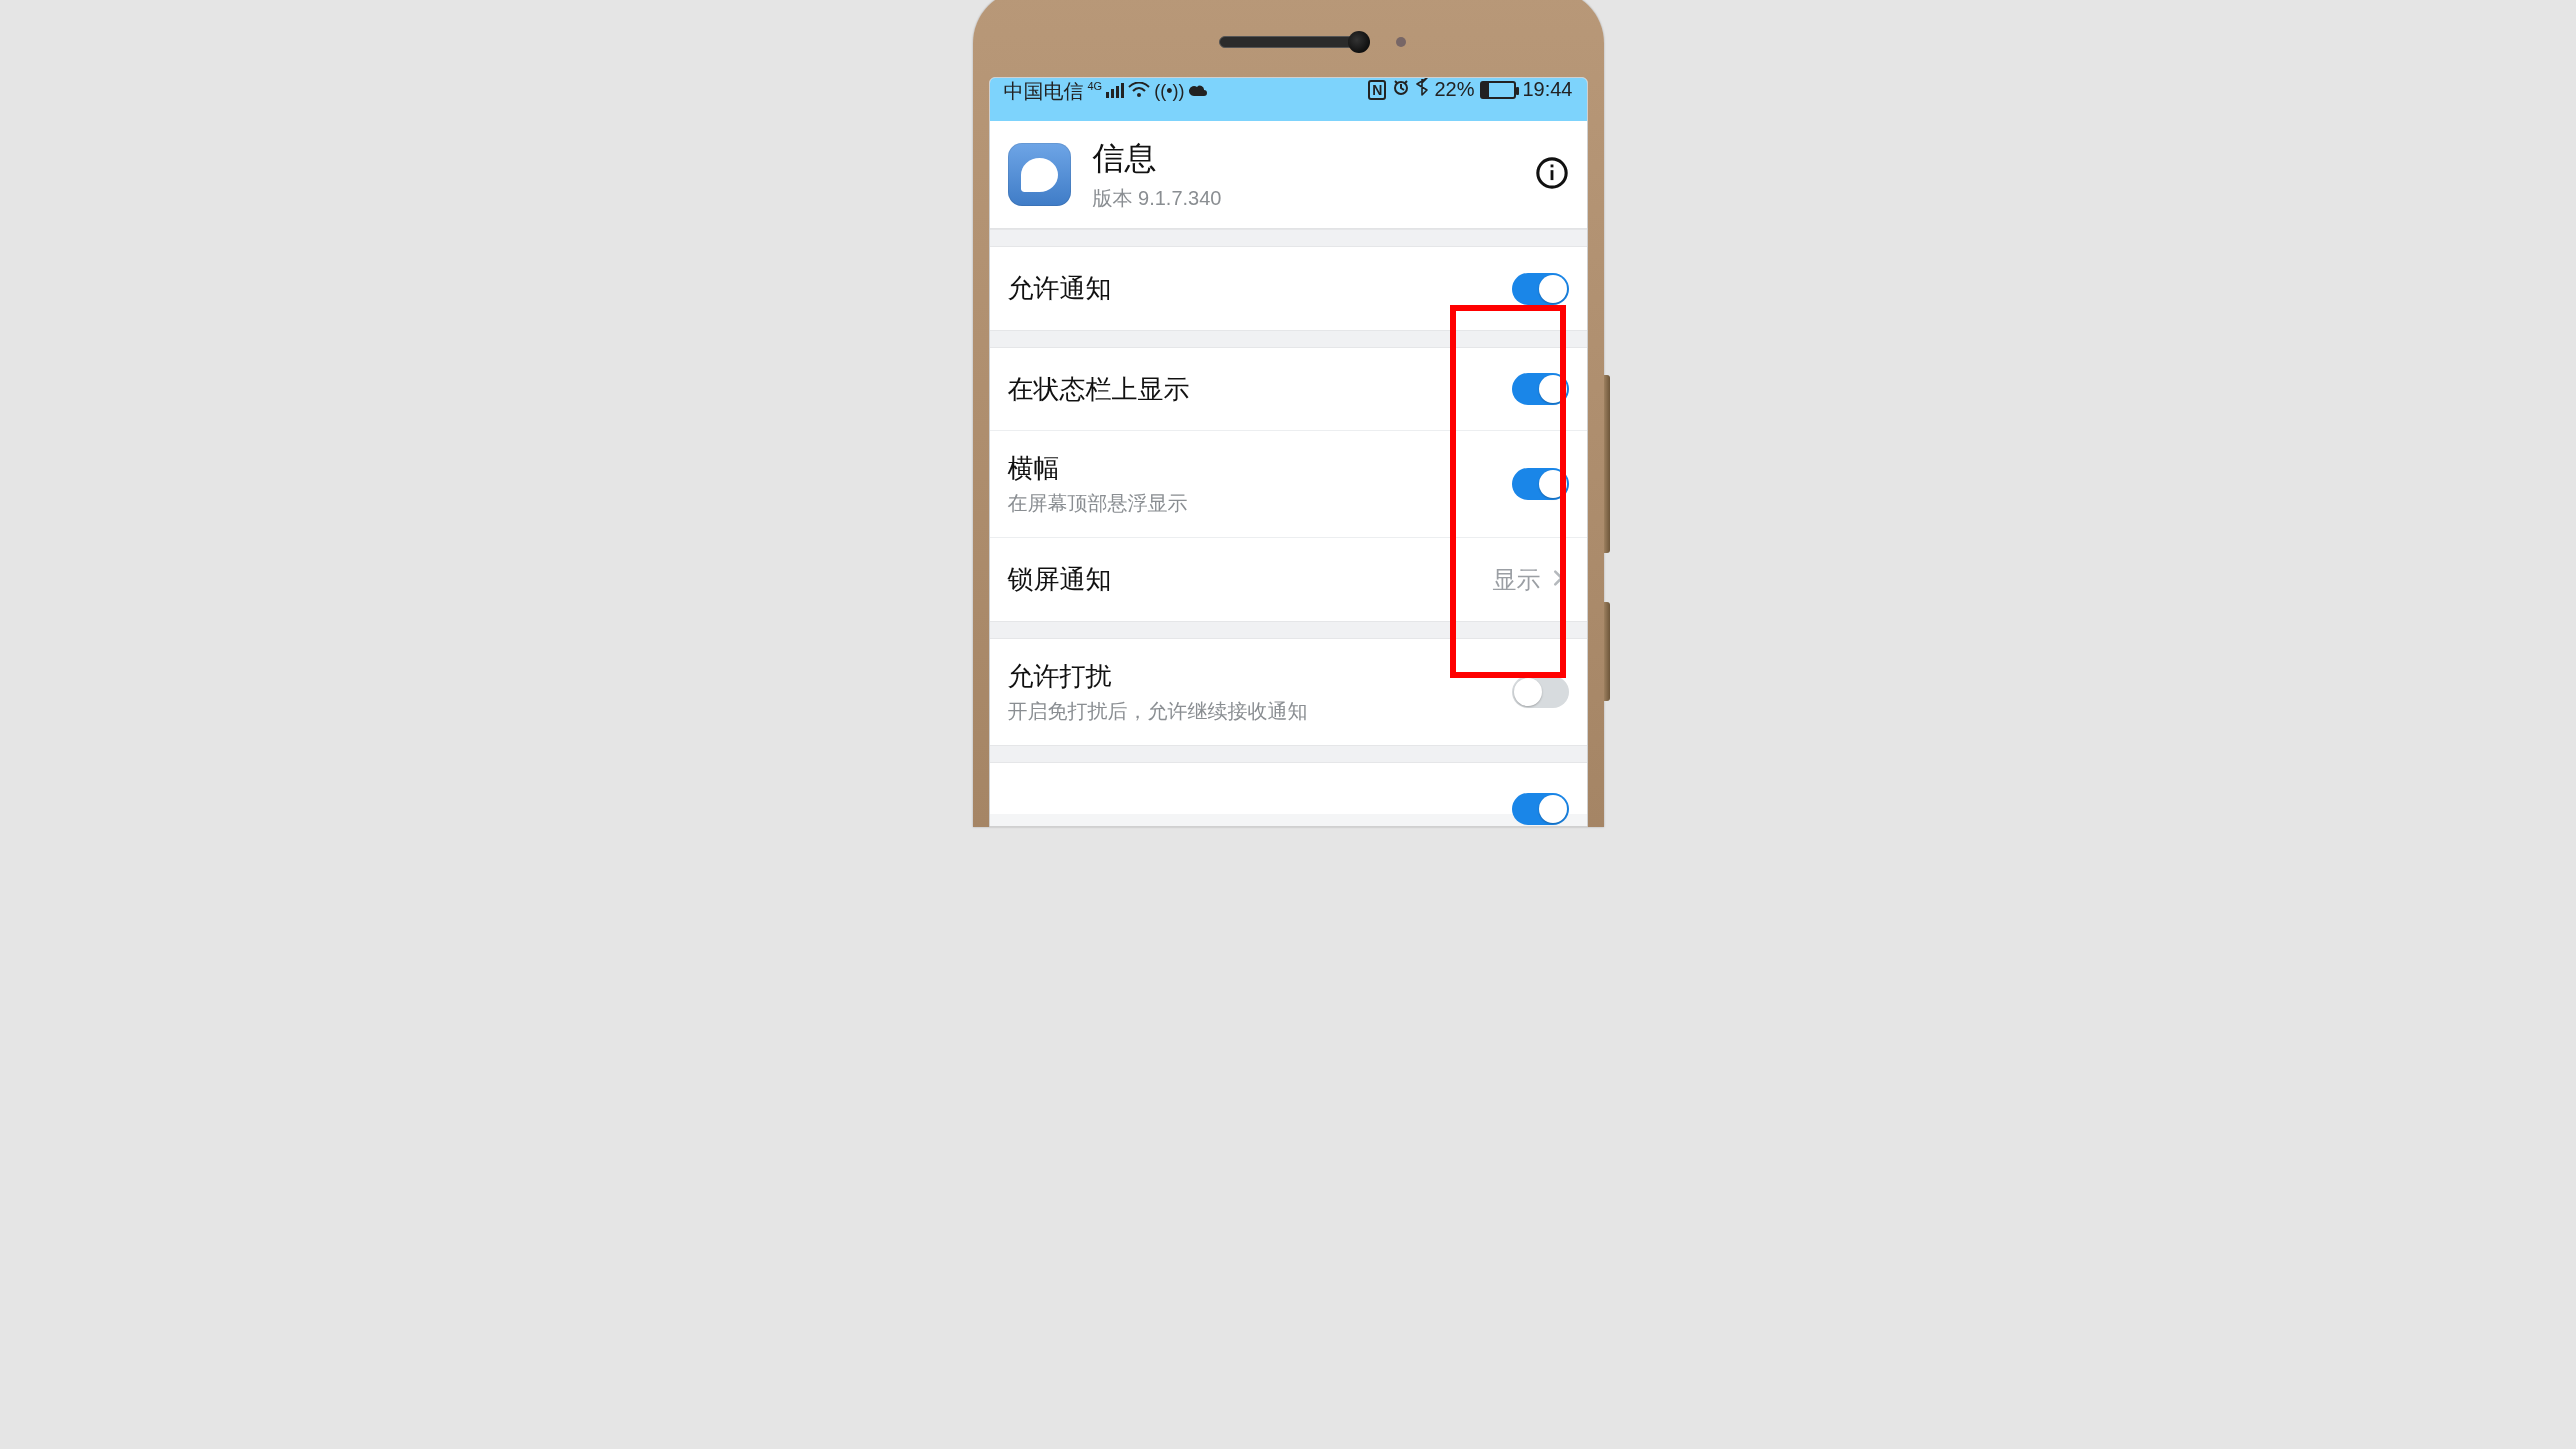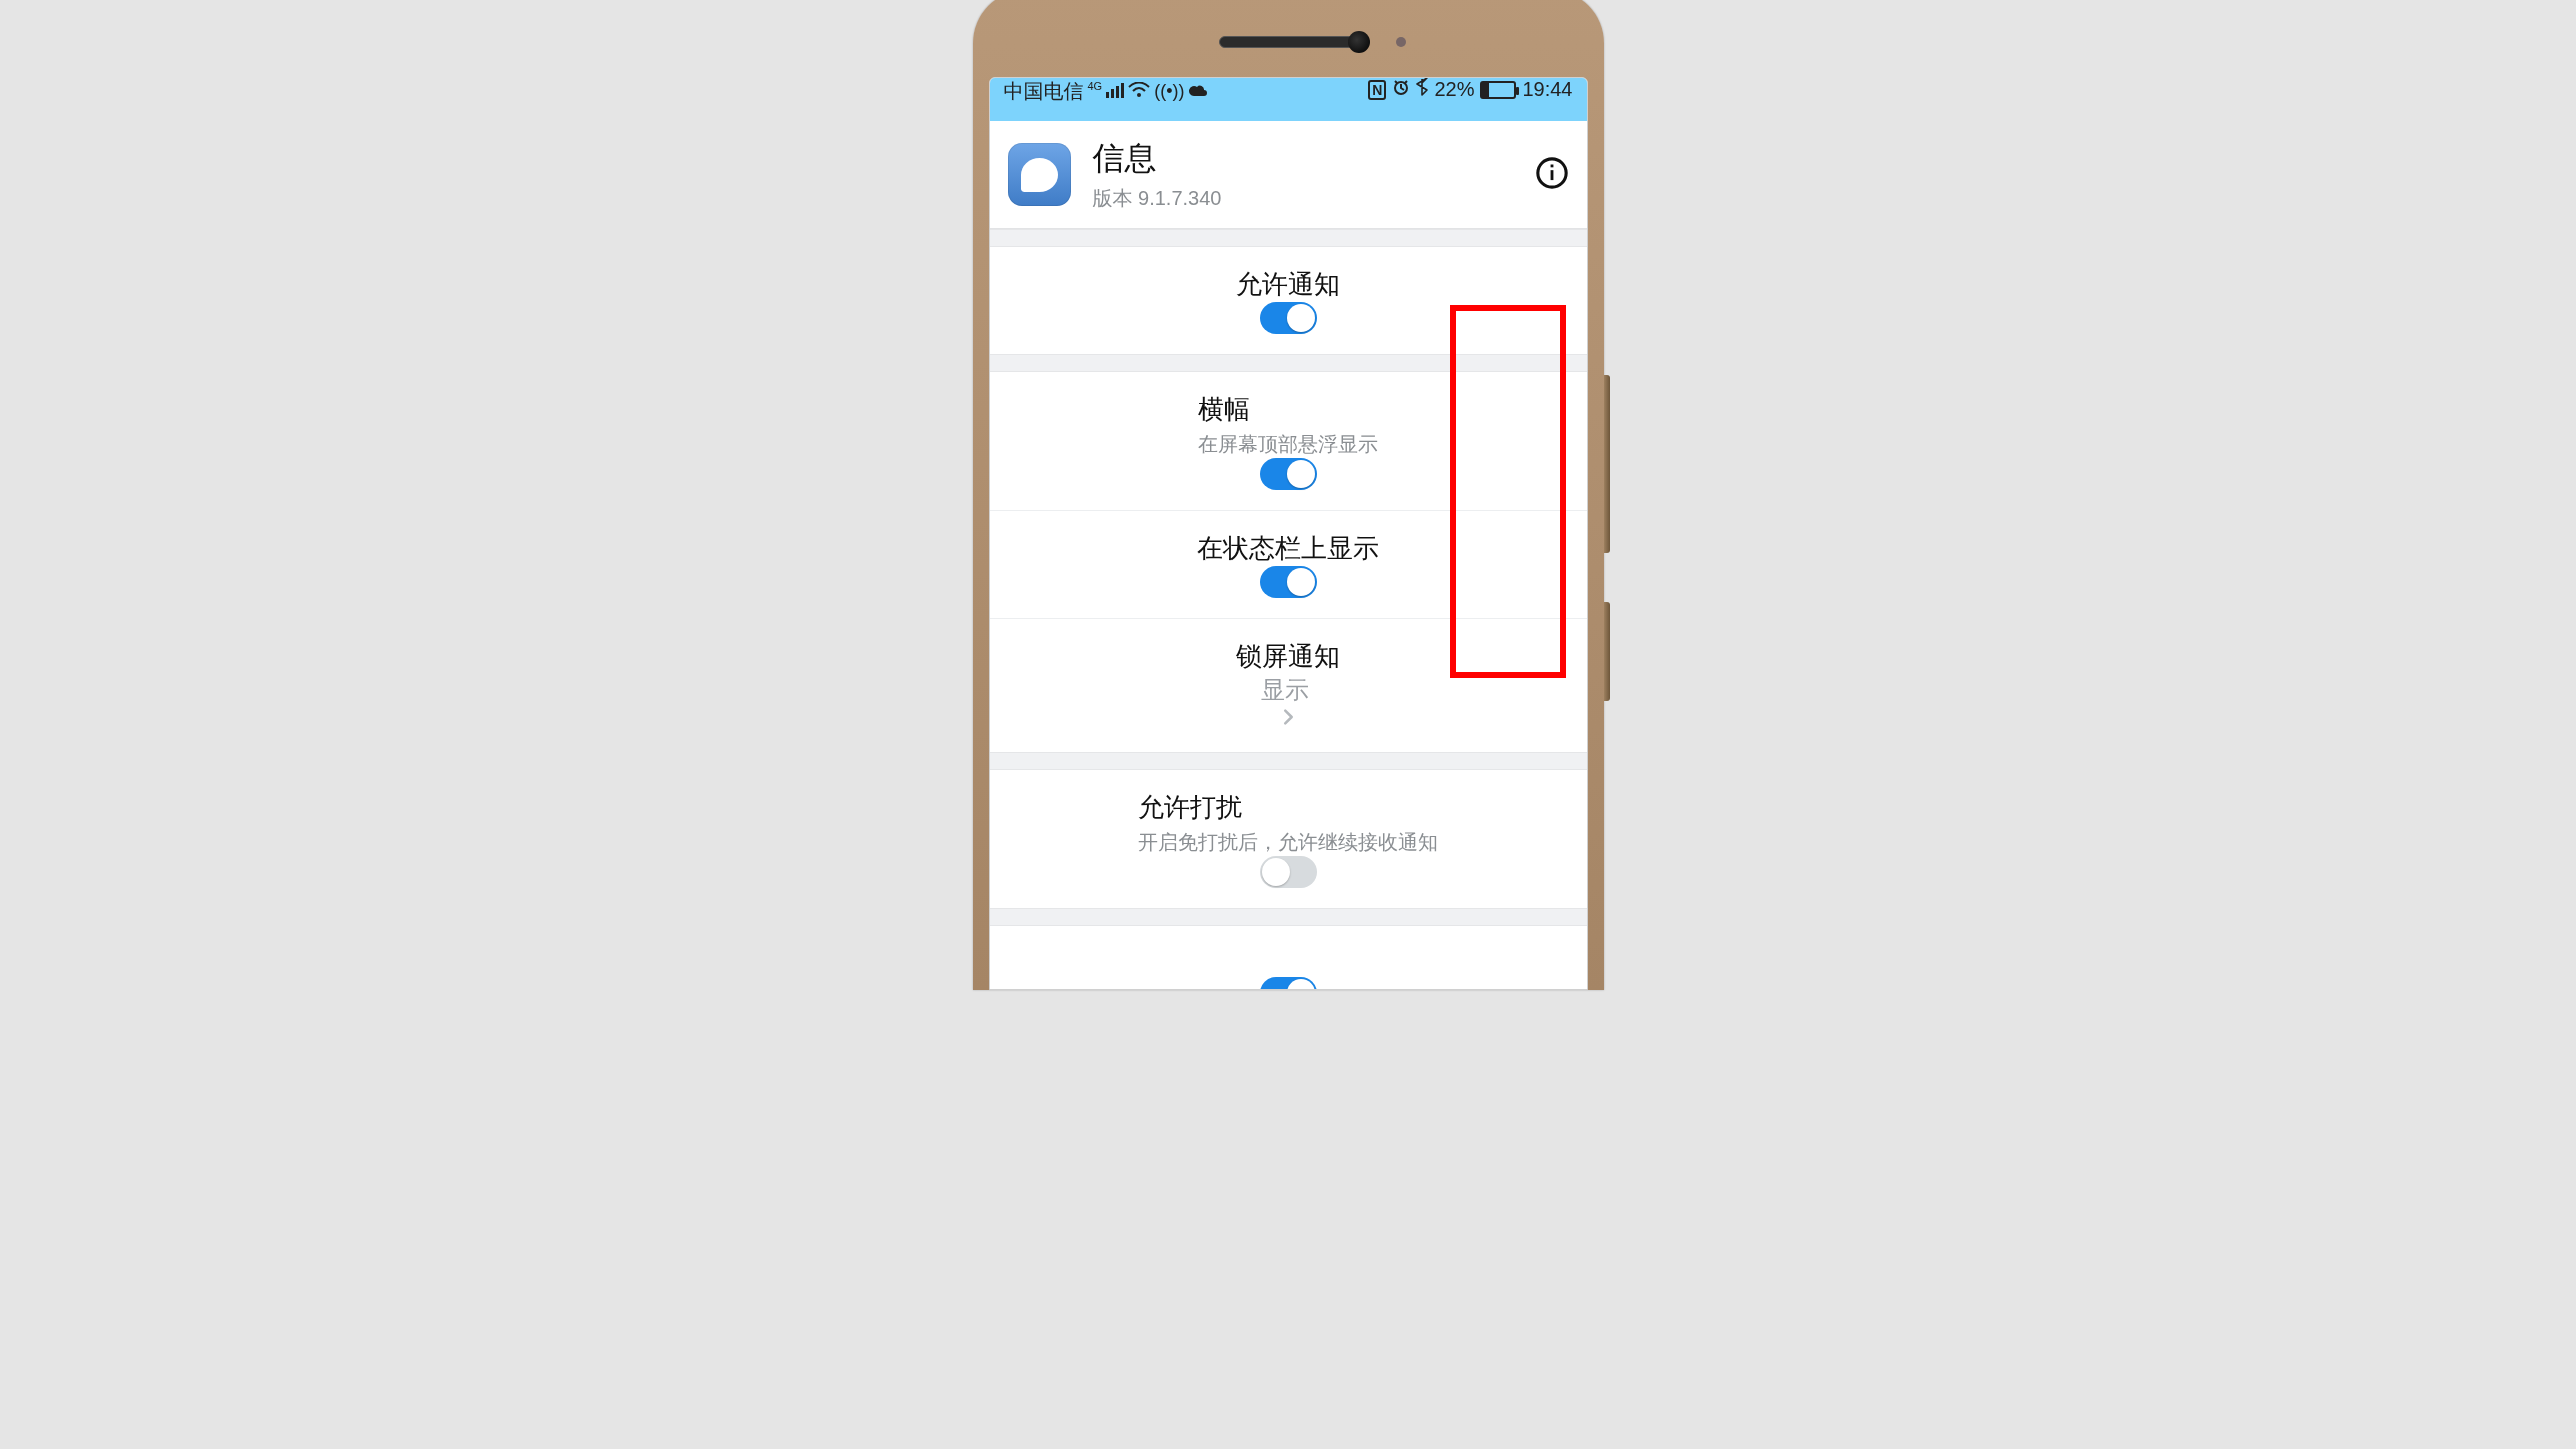--- a/index.html
+++ b/index.html
@@ -114,21 +114,20 @@
   .info-icn { margin-left:auto; }
   .info-icn svg { width: 34px; height: 34px; }
 
   .spacer { height: 18px; background:#f0f1f3; border-top:1px solid #e5e6e8; border-bottom:1px solid #e5e6e8; }
   .group { background:#fff; }
   .row {
     display:flex; align-items:center;
     padding: 20px 18px;
     border-bottom: 1px solid #eceef0;
     min-height: 83px;
-    flex-direction: column;
   }
   .row:last-child { border-bottom:none; }
   .row .labels { flex:1; }
   .row .lbl { font-size: 26px; color:#111; }
   .row .sub { font-size: 20px; color:#8a8e92; margin-top:4px; }
   .value { font-size: 24px; color:#9b9fa4; margin-right: 6px; }
   .chevron svg { width:22px; height:22px; }
 
   .toggle {
     width: 57px; height: 32px; border-radius: 16px;
@@ -240,37 +239,37 @@
             <div class="knob"></div>
           </div>
       </div>
     </div>
 
     <div class="spacer"></div>
 
     <div class="group">
       <div class="row">
         <div class="labels">
+            <div class="lbl">在状态栏上显示</div>
+          </div>
+        <div class="toggle on">
+            <div class="knob"></div>
+          </div>
+      </div>
+      <div class="row">
+        <div class="labels">
           <div class="lbl">横幅</div>
           <div class="sub">在屏幕顶部悬浮显示</div>
         </div>
         <div class="toggle on">
             <div class="knob"></div>
           </div>
       </div>
       <div class="row">
         <div class="labels">
-            <div class="lbl">在状态栏上显示</div>
-          </div>
-        <div class="toggle on">
-            <div class="knob"></div>
-          </div>
-      </div>
-      <div class="row">
-        <div class="labels">
             <div class="lbl">锁屏通知</div>
           </div>
         <span class="value">显示</span>
         <span class="chevron">
           <svg viewBox="0 0 24 24">
               <path d="M9 5l7 7-7 7" stroke="#b5b9bd" stroke-width="2.8" fill="none" stroke-linecap="round" stroke-linejoin="round"></path>
             </svg>
         </span>
       </div>
     </div>

